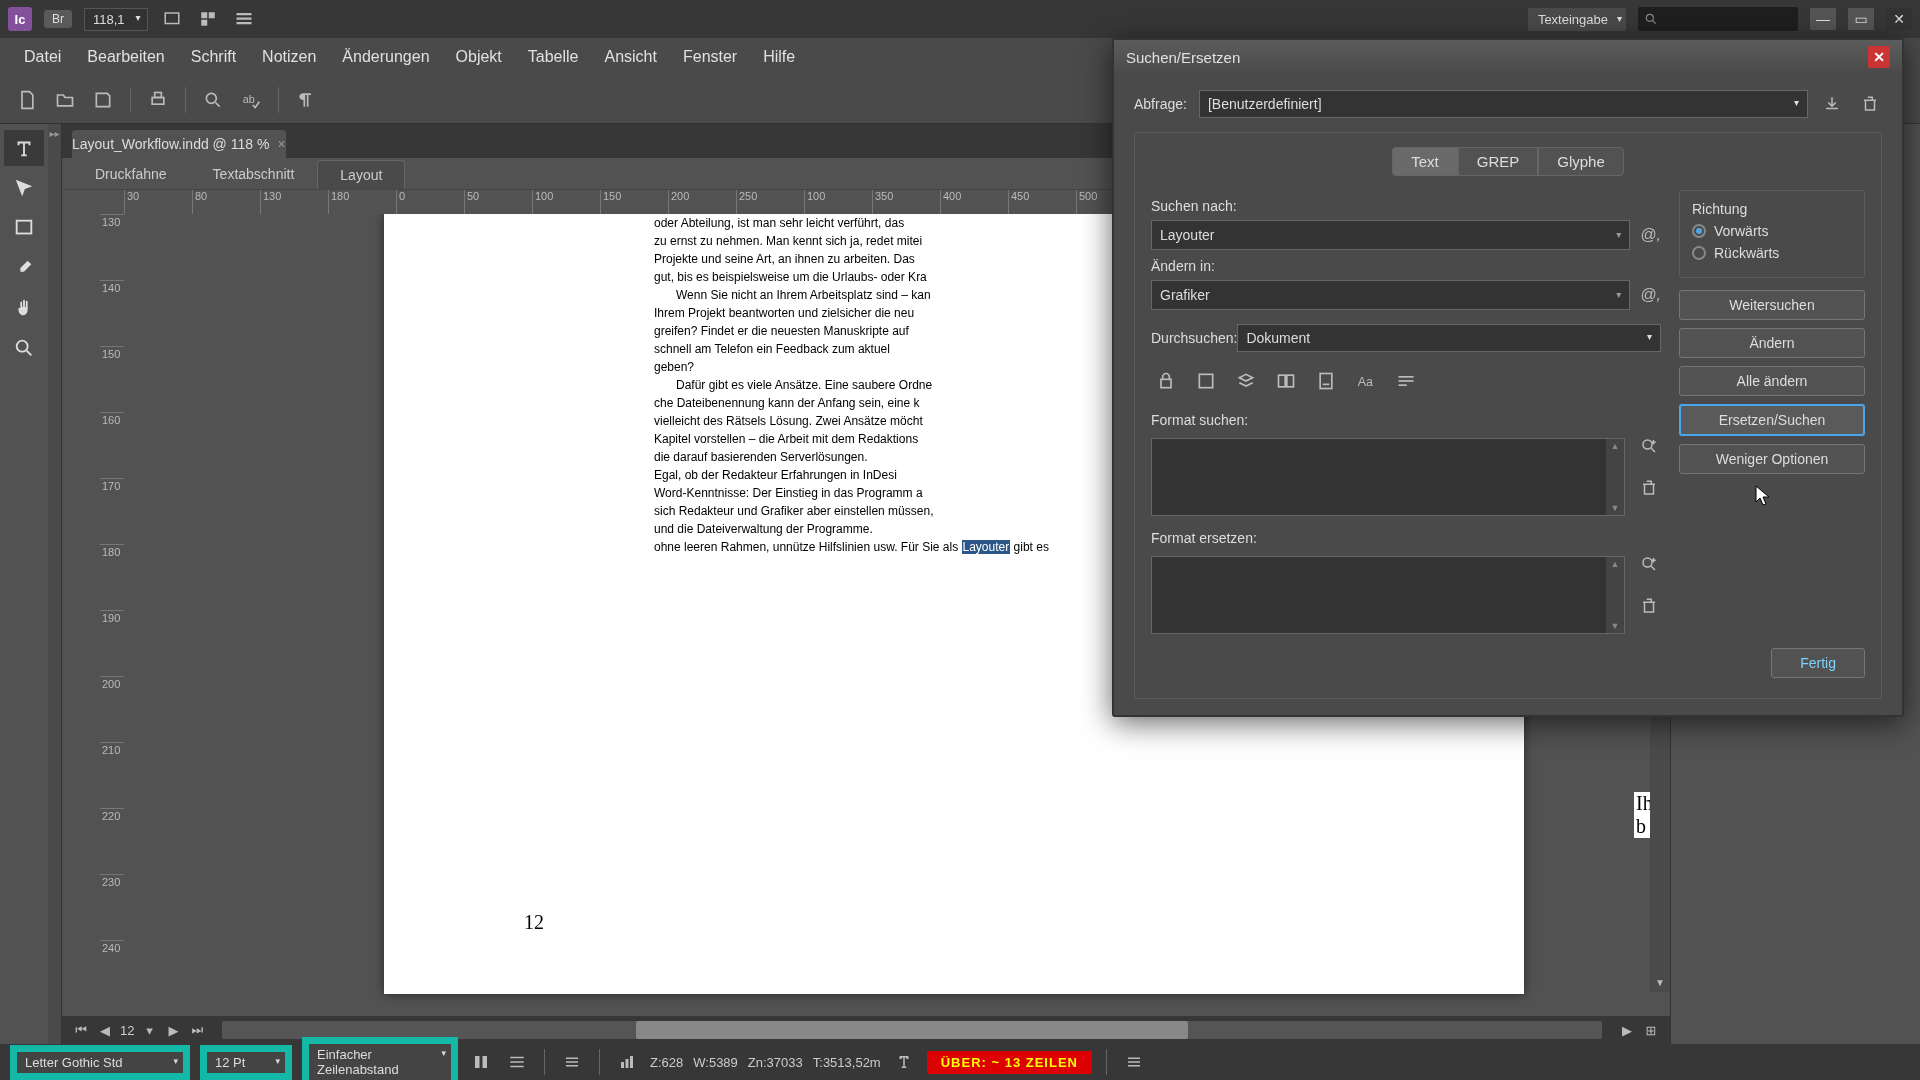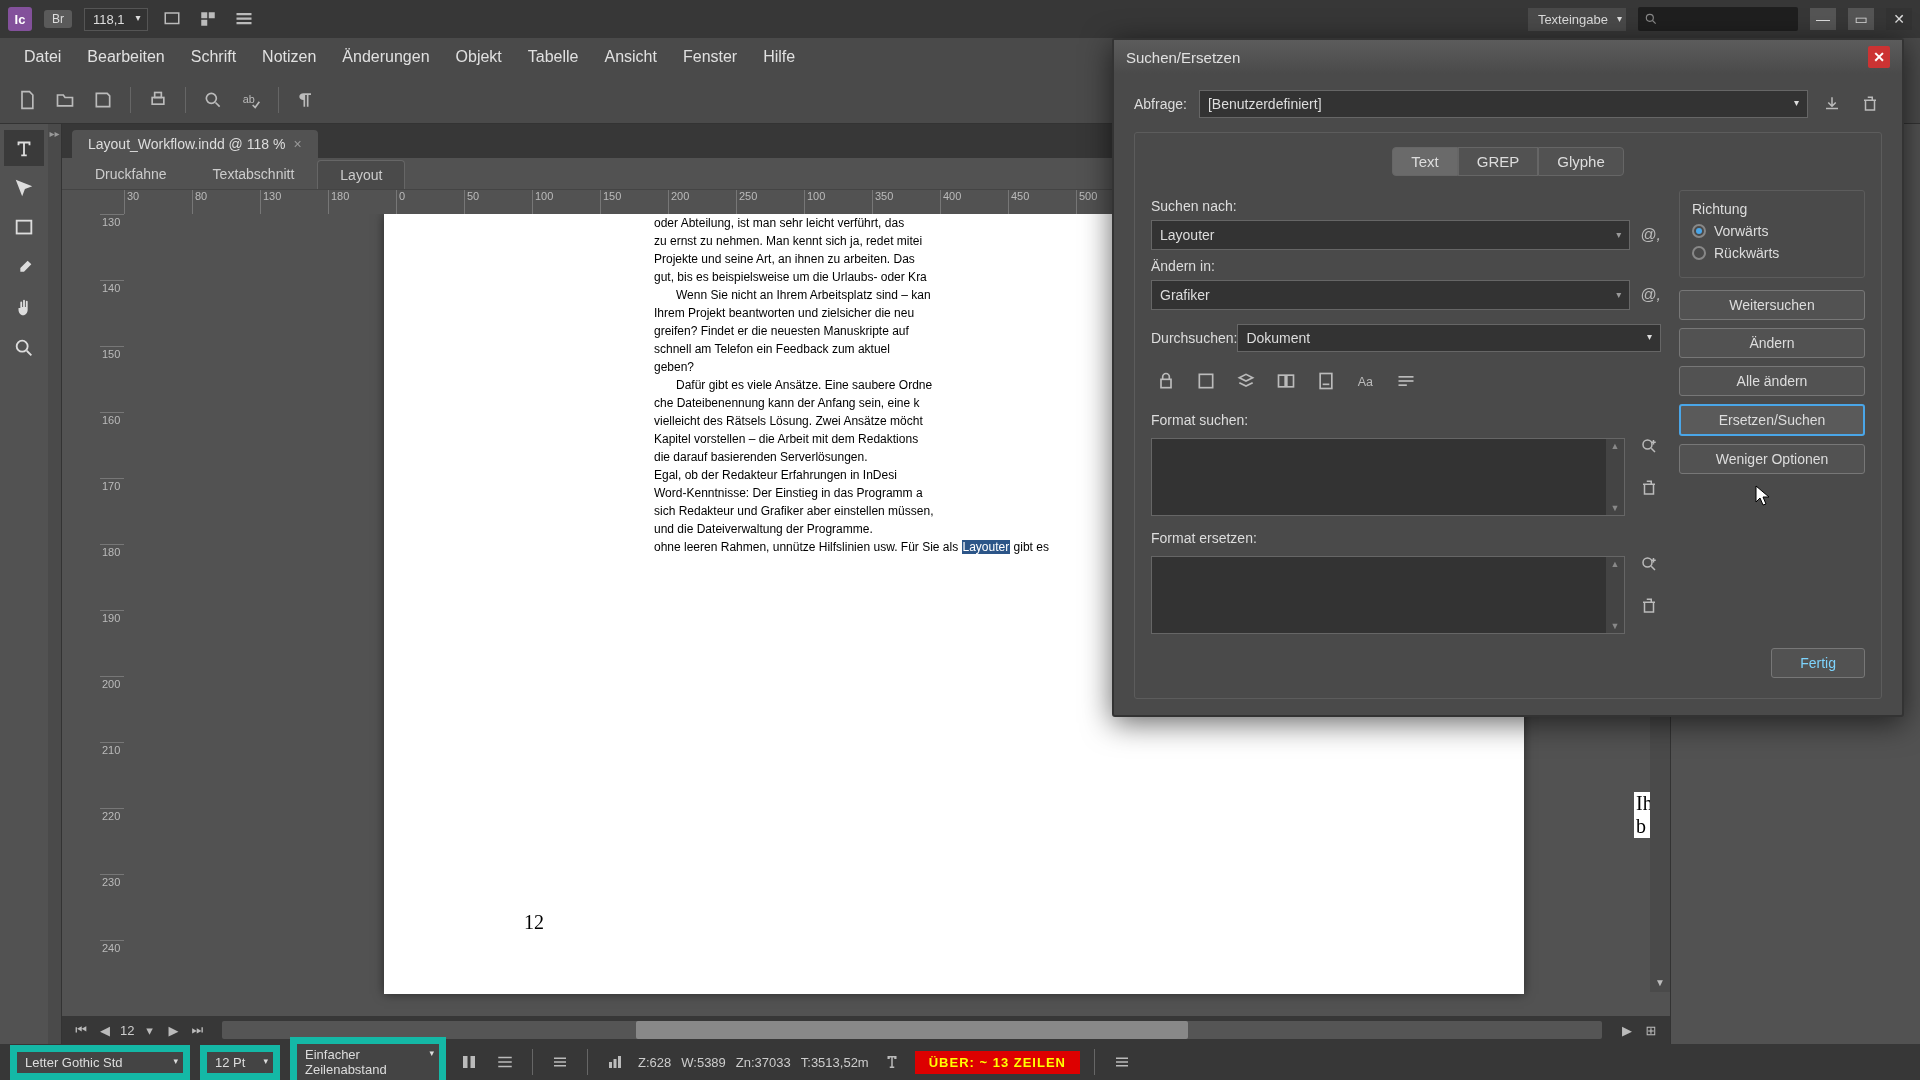--- a/index.html
+++ b/index.html
@@ -25,21 +25,21 @@
 .cb-btn svg{width:20px;height:20px;fill:#bbb}
 .cb-divider{width:1px;height:26px;background:#666;margin:0 4px}
 .main-area{position:absolute;top:124px;left:0;right:0;bottom:36px;display:flex}
 .left-tools{width:48px;background:#525252;display:flex;flex-direction:column;padding:6px 0;gap:4px}
 .tool-btn{width:40px;height:36px;margin:0 auto;display:flex;align-items:center;justify-content:center;cursor:pointer}
 .tool-btn.active{background:#3a3a3a}
 .tool-btn svg{width:22px;height:22px;fill:#ddd}
 .tab-expand{width:14px;background:#4a4a4a;border-right:1px solid #333;display:flex;flex-direction:column;align-items:center;padding-top:4px;font-size:10px;color:#999}
 .doc-area{flex:1;background:#525252;display:flex;flex-direction:column;overflow:hidden}
 .doc-tabs{height:34px;background:#373737;display:flex;align-items:flex-end;padding:0 10px}
-.doc-tab{background:#525252;color:#ddd;padding:6px 16px;font-size:14px;display:flex;align-items:center;gap:8px;border-radius:4px 4px 0 0}
+.doc-tab{background:#525252;color:#ddd;padding:6px 0;font-size:14px;display:flex;align-items:center;gap:8px;border-radius:4px 4px 0 0}
 .doc-tab .close{font-size:14px;cursor:pointer;color:#999}
 .view-tabs{height:32px;background:#525252;display:flex;align-items:flex-end;padding:0 10px;border-bottom:1px solid #444}
 .view-tab{color:#ccc;padding:6px 22px;font-size:14px;cursor:pointer;border:1px solid transparent}
 .view-tab.active{background:#4a4a4a;border:1px solid #666;border-bottom:none;border-radius:4px 4px 0 0}
 .ruler-h{height:24px;background:#525252;display:flex;position:relative;font-size:11px;color:#bbb;overflow:hidden;margin-left:62px}
 .ruler-h .tick{position:absolute;top:0;border-left:1px solid #777;height:100%;padding-left:2px}
 .ruler-container{flex:1;display:flex;overflow:hidden;position:relative}
 .ruler-v{width:24px;background:#525252;display:flex;flex-direction:column;position:relative;font-size:11px;color:#bbb}
 .ruler-v .tick{position:absolute;left:0;border-top:1px solid #777;width:100%;padding:1px 0 0 2px}
 .canvas{flex:1;background:#525252;overflow:hidden;position:relative}
@@ -428,21 +428,21 @@
         <svg viewBox="0 0 24 24">
           <rect x="5" y="5" width="14" height="14" fill="none" stroke="#bbb" stroke-width="2"></rect>
         </svg>
         <span>Zellenformate</span>
       </div>
   </div>
 </div>
 
 <div class="status-bar">
   <div class="status-select" style="width:180px">Letter Gothic Std</div>
-  <div class="status-select" style="width:80px">12 Pt</div>
+  <div class="status-select" style="width:92px">12 Pt</div>
   <div class="status-select" style="width:156px">Einfacher Zeilenabstand</div>
   <div class="status-icon">
       <svg viewBox="0 0 24 24">
         <rect x="4" y="4" width="6" height="16"></rect>
         <rect x="14" y="4" width="6" height="16"></rect>
       </svg>
     </div>
   <div class="status-icon">
       <svg viewBox="0 0 24 24">
         <rect x="3" y="5" width="18" height="2"></rect>

